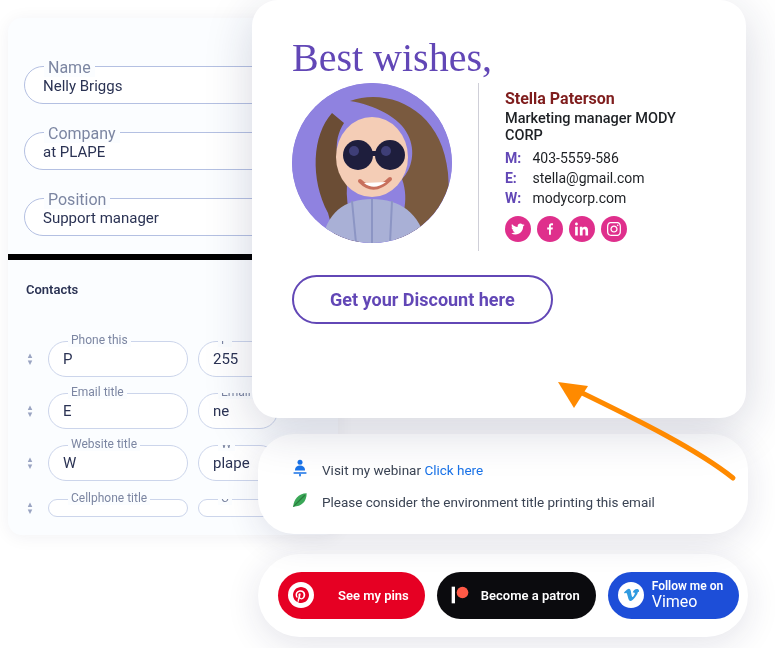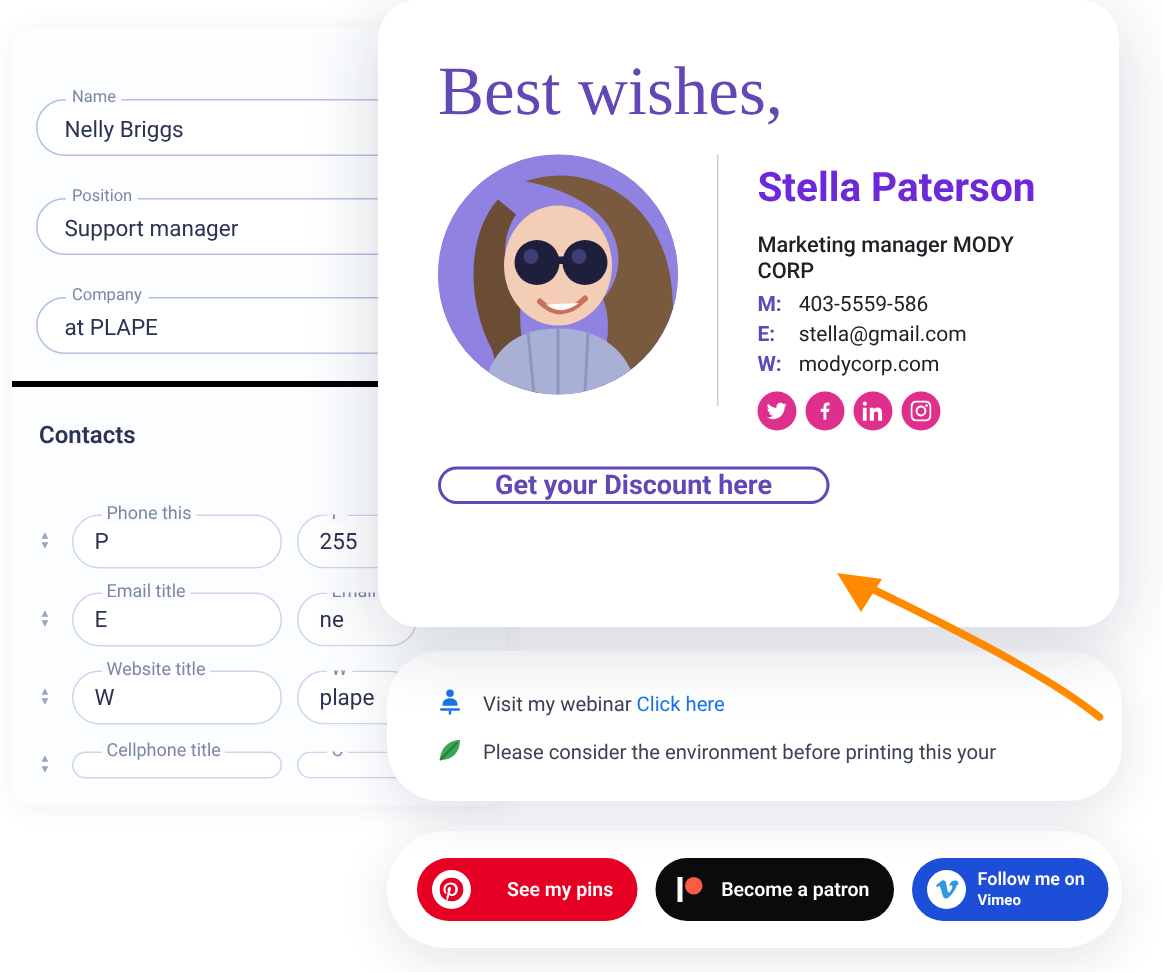--- a/index.html
+++ b/index.html
@@ -27,41 +27,41 @@
   .field-wrap {
     position: relative;
     margin: 0 16px 18px 16px;
   }
   .field-label {
     position: absolute;
     top: -8px;
     left: 20px;
     background: #fbfdff;
     padding: 0 4px;
-    font-size: 11px;
+    font-size: 16px;
     color: #7c86a2;
   }
   .pill-input {
     width: 100%;
     border: 1.5px solid #c5cfe6;
     border-radius: 999px;
     background: #fff;
     padding: 10px 18px 8px 18px;
     font-size: 15px;
     color: #2b3354;
     margin-top: 28px;
   }
   .pill-input.full { border-color: #b4c0e2; }
 
   .section-heading {
-    font-size: 16px;
+    font-size: 13px;
     font-weight: 600;
     color: #2b3354;
     padding: 22px 18px 14px 18px;
-    border-top: 4px solid #000000;
+    border-top: 6px solid #000000;
     margin-top: 6px;
   }
 
   .contact-row {
     display: flex;
     align-items: center;
     gap: 10px;
     padding: 0 14px;
     margin-bottom: 16px;
   }
@@ -111,23 +111,23 @@
     width: 494px;
     height: 418px;
     background: #fff;
     border-radius: 26px;
     box-shadow: 0 12px 48px rgba(30,35,80,.18);
     z-index: 4;
     padding: 34px 40px 30px 40px;
   }
   .greeting {
     font-family: "Brush Script MT", "Segoe Script", cursive;
-    font-size: 46px;
+    font-size: 40px;
     color: #6247b6;
-    margin-bottom: 16px;
+    margin-bottom: 2px;
   }
   .sig-body {
     display: flex;
     align-items: flex-start;
     gap: 0;
     margin-bottom: 24px;
   }
   .avatar {
     width: 160px;
     height: 160px;
@@ -142,24 +142,24 @@
   .vline {
     width: 1px;
     height: 168px;
     background: #cfcfd8;
     margin: 0 26px;
   }
   .sig-info {
     padding-top: 6px;
   }
   .sig-name {
-    color: #6d28d9;
+    color: #7f1d1d;
     font-weight: 700;
-    font-size: 27px;
-    margin-bottom: 14px;
+    font-size: 16px;
+    margin-bottom: 2px;
   }
   .sig-title {
     font-size: 14.5px;
     color: #1d2024;
     font-weight: 500;
     margin-bottom: 6px;
   }
   .sig-line {
     font-size: 14px;
     color: #1d2024;
@@ -190,21 +190,21 @@
   .sicon.in { background: #df2f8c; }
   .sicon.ig { background: #df2f8c; }
   .sicon svg { width: 14px; height: 14px; fill: #fff; }
 
   .cta-button {
     display: inline-block;
     border: 2.5px solid #6247b6;
     color: #6247b6;
     font-weight: 700;
     font-size: 18px;
-    padding: 0 36px;
+    padding: 12px 36px;
     border-radius: 999px;
     background: #fff;
   }
 
   
   .arrow {
     position: absolute;
     left: 548px;
     top: 380px;
     width: 200px;
@@ -268,40 +268,40 @@
     border-radius: 50%;
     display: flex;
     align-items: center;
     justify-content: center;
   }
   .pbutton.pin { background: #e60023; gap: 24px; }
   .pbutton.pin .picon { background: #fff; color: #e60023; font-weight: 800; font-size: 15px; }
   .pbutton.pat { background: #0b0b0e; }
   .pbutton.vim { background: #1d4ed8; font-size: 12px; line-height: 1.1; }
   .pbutton.vim .picon { background: #fff; color: #2f9ae0; font-weight: 800; font-size: 15px; }
-  .vim-text .l2 { font-weight: 700; font-size: 10px; }
+  .vim-text .l2 { font-weight: 400; font-size: 16px; }
 </style>
 </head>
 <body>
 
 <div class="form-panel">
 
   <div class="field-wrap">
     <div class="field-label">Name</div>
     <div class="pill-input full">Nelly Briggs</div>
   </div>
 
   <div class="field-wrap">
+    <div class="field-label">Company</div>
+    <div class="pill-input full">at PLAPE</div>
+  </div>
+
+  <div class="field-wrap">
     <div class="field-label">Position</div>
     <div class="pill-input full">Support manager</div>
-  </div>
-
-  <div class="field-wrap">
-    <div class="field-label">Company</div>
-    <div class="pill-input full">at PLAPE</div>
   </div>
 
   <div class="section-heading">Contacts</div>
 
   <div style="height:30px"></div>
 
   <div class="contact-row">
     <div class="reorder-handle">▴<br>▾</div>
     <div class="contact-field">
       <div class="contact-label">Phone this</div>
@@ -448,21 +448,21 @@
     <div>
       <span>Visit my webinar</span>
       <span class="msg-link">Click here</span>
     </div>
   </div>
   <div class="msg-row">
     <svg class="mi" viewBox="0 0 24 24">
       <path d="M4 20c0-8 6-16 16-16 0 10-6 16-16 16z" fill="#3aa757"></path>
       <path d="M4 20c4-4 8-8 14-14" stroke="#2a7a3d" stroke-width="1.5" fill="none"></path>
     </svg>
-    <span>Please consider the environment before printing this your</span>
+    <span>Please consider the environment title printing this email</span>
   </div>
 </div>
 
 <div class="pill-bar">
   <div class="pbutton pin">
     <span class="picon">
       <svg viewBox="0 0 24 24" width="16" height="16">
           <path fill="#e60023" d="M12 0C5.4 0 0 5.4 0 12c0 4.9 2.9 9.1 7.1 10.9-.1-.9-.2-2.4 0-3.4.2-.9 1.3-5.7 1.3-5.7s-.3-.7-.3-1.7c0-1.6.9-2.7 2-2.7.9 0 1.4.7 1.4 1.6 0 1-.6 2.4-.9 3.7-.3 1.1.6 2 1.7 2 2 0 3.5-2.1 3.5-5.1 0-2.7-1.9-4.6-4.7-4.6-3.2 0-5.1 2.4-5.1 4.9 0 1 .4 2 .8 2.6.1.1.1.2.1.3-.1.3-.3 1.1-.3 1.3 0 .2-.2.3-.4.2-1.4-.7-2.3-2.7-2.3-4.4 0-3.6 2.6-6.9 7.5-6.9 3.9 0 7 2.8 7 6.5 0 3.9-2.5 7.1-5.9 7.1-1.1 0-2.2-.6-2.6-1.3l-.7 2.7c-.3 1-1 2.3-1.4 3.1C9.4 23.8 10.7 24 12 24c6.6 0 12-5.4 12-12S18.6 0 12 0z"></path>
         </svg>
     </span>

